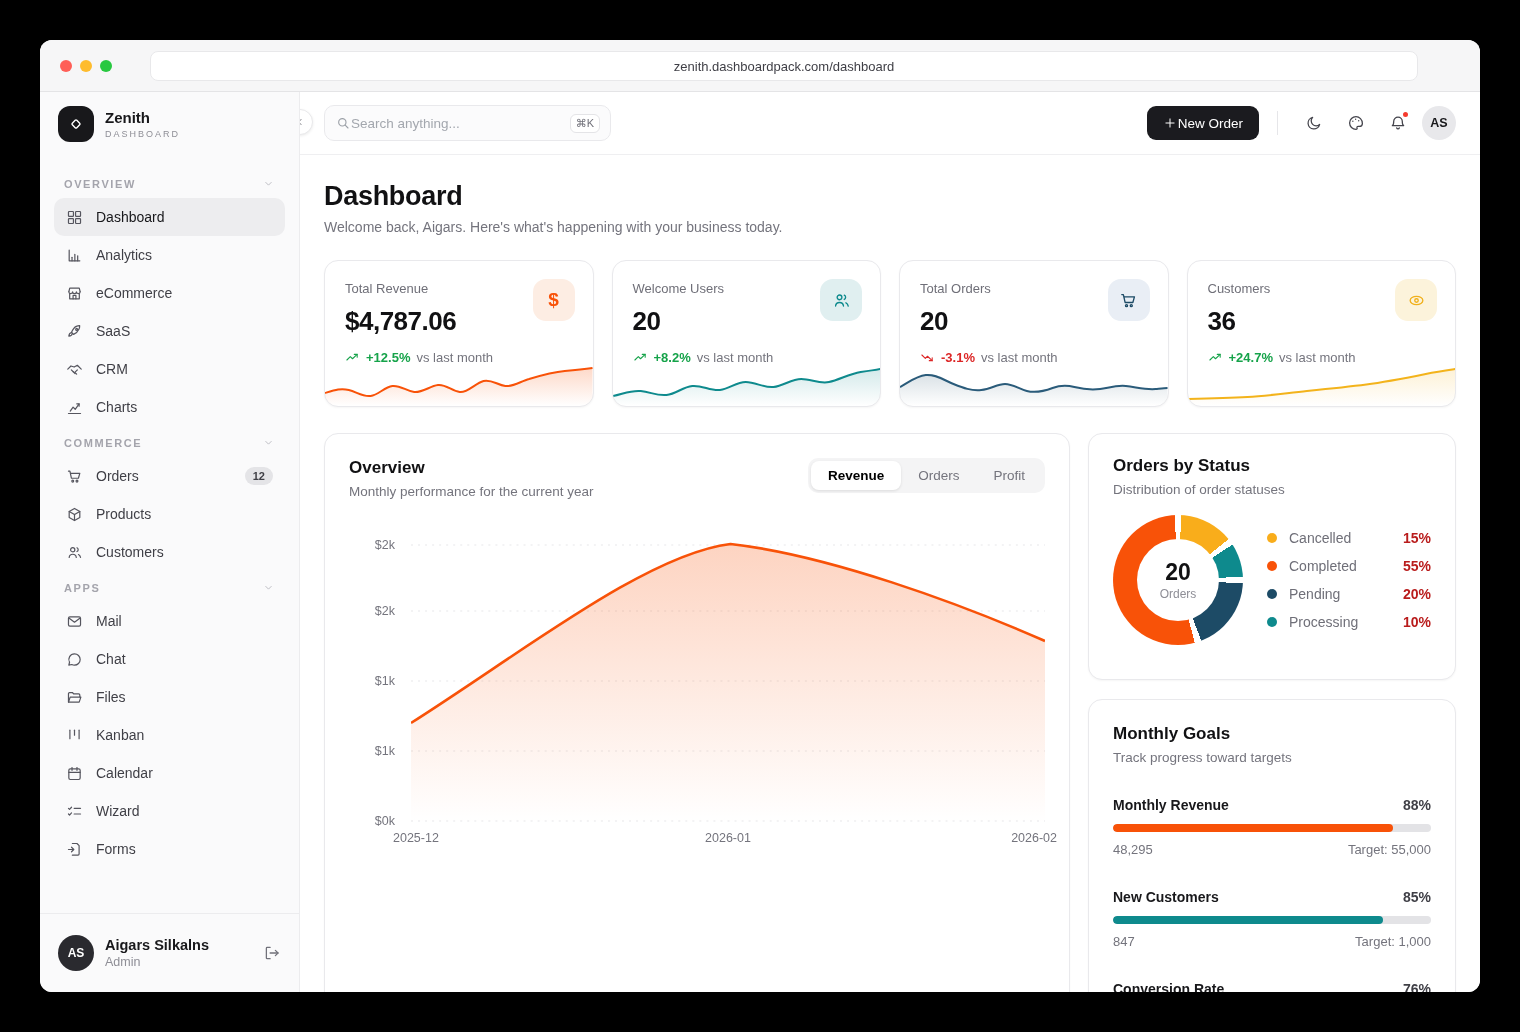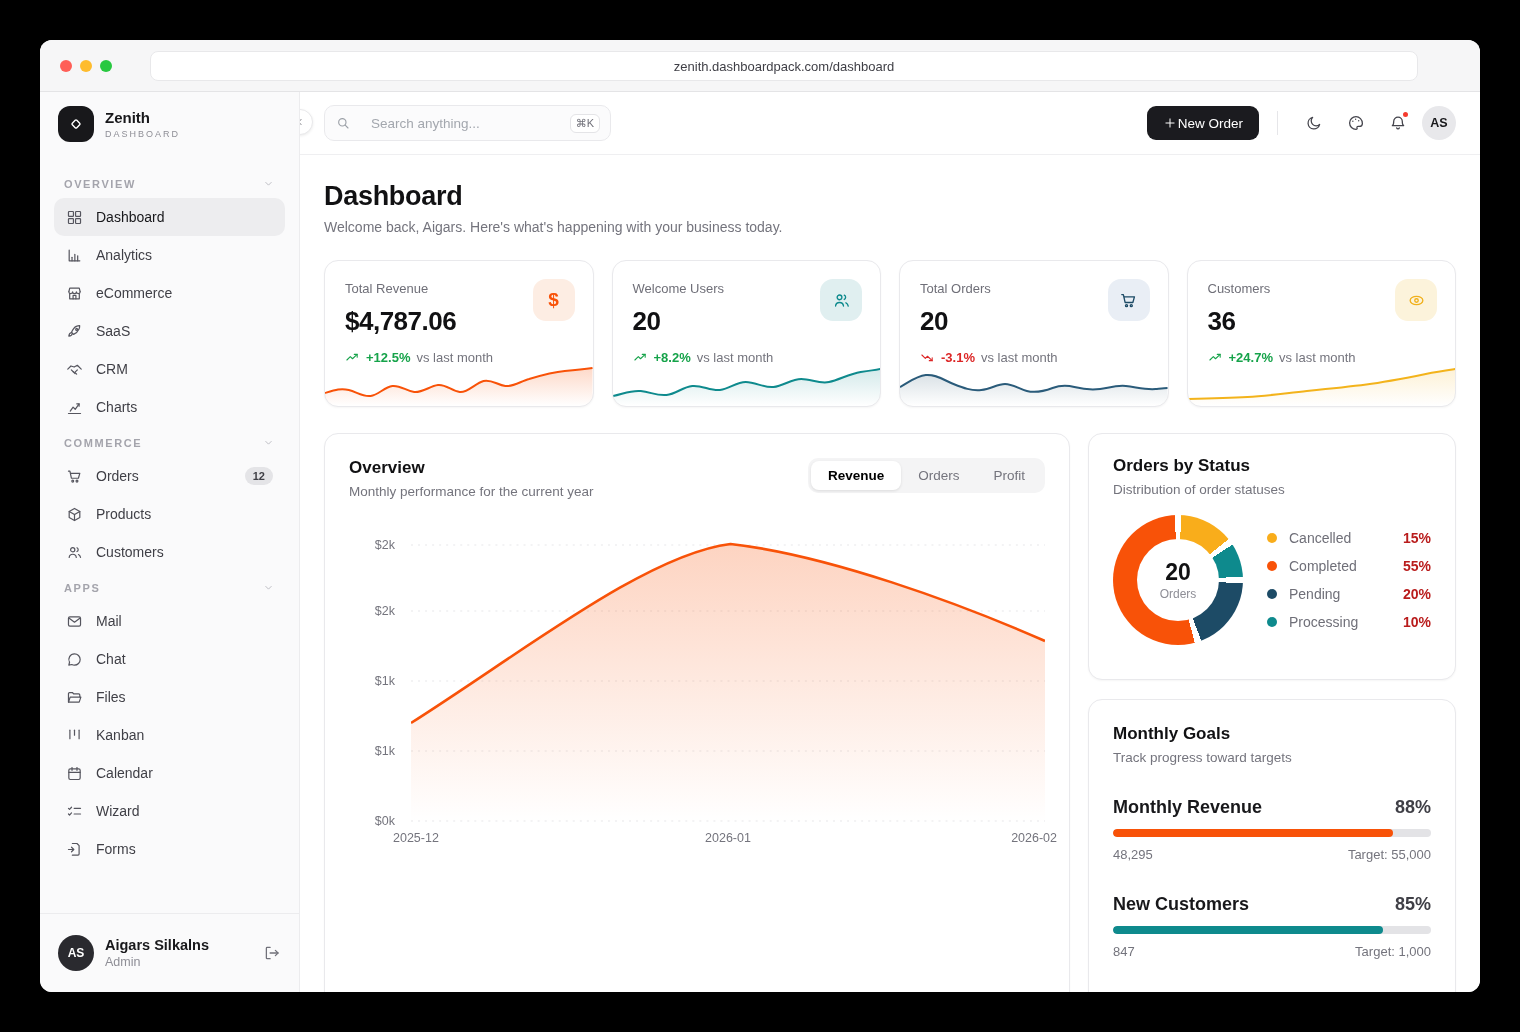--- a/index.html
+++ b/index.html
@@ -30,21 +30,21 @@
   .nav-badge { margin-left:auto; background:#E4E4E7; color:#3F3F46; font-size:11px; font-weight:bold; border-radius:999px; padding:3px 8px; }
   .side-user { border-top:1px solid #ECECEE; padding:0 18px; height:79px; display:flex; align-items:center; gap:11px; flex:0 0 auto; }
   .avatar-dark { width:36px; height:36px; border-radius:50%; background:#2A2A2F; color:#fff; font-size:12px; font-weight:bold; display:flex; align-items:center; justify-content:center; }
   .su-name { font-size:14.5px; font-weight:bold; color:#18181B; }
   .su-role { font-size:12.5px; color:#8E8E96; margin-top:2px; }
   .logout-btn { margin-left:auto; color:#71717A; cursor:pointer; display:flex; }
 
   
   .main { flex:1; position:relative; background:#fff; overflow:hidden; display:flex; flex-direction:column; }
   .main-header { height:63px; flex:0 0 auto; border-bottom:1px solid #EFEFF1; display:flex; align-items:center; padding:0 24px; gap:10px; }
-  .searchbox { width:287px; height:36px; background:#FBFBFC; border:1px solid #E9E9EC; border-radius:10px; display:flex; align-items:center; padding:0 10px; gap:20px; color:#9CA1A8; }
+  .searchbox { width:287px; height:36px; background:#FBFBFC; border:1px solid #E9E9EC; border-radius:10px; display:flex; align-items:center; padding:0 10px; gap:0; color:#9CA1A8; }
   .searchbox input { border:none; outline:none; background:transparent; flex:1; font-size:13.5px; color:#3F3F46; font-family:inherit; }
   .searchbox input::placeholder { color:#A3A7AE; }
   .kbd { border:1px solid #E4E4E7; background:#fff; border-radius:6px; font-size:11px; color:#71717A; padding:2px 5px; }
   .header-right { margin-left:auto; display:flex; align-items:center; gap:6px; }
   .btn-dark { background:#1B1B1F; color:#fff; border:none; height:34px; border-radius:9px; padding:0 16px; font-size:13.5px; font-family:inherit; display:flex; align-items:center; gap:1px; cursor:pointer; }
   .vdiv { width:1px; height:24px; background:#E6E6E9; margin:0 12px; }
   .icon-btn { width:36px; height:36px; border-radius:9px; display:flex; align-items:center; justify-content:center; color:#44444C; cursor:pointer; position:relative; }
   .bell-dot { position:absolute; top:5px; right:6px; width:9px; height:9px; border-radius:50%; background:#F63B2E; border:2px solid #fff; }
   .avatar-light { width:34px; height:34px; border-radius:50%; background:#E8E8EB; color:#18181B; font-size:12.5px; font-weight:bold; display:flex; align-items:center; justify-content:center; cursor:pointer; }
 
@@ -96,21 +96,21 @@
   .donut-lab { font-size:12px; color:#8E8E96; margin-top:1px; }
   .legend { flex:1; }
   .legend-row { display:flex; align-items:center; height:28px; }
   .dot { width:10px; height:10px; border-radius:50%; margin-right:12px; }
   .legend-label { font-size:14px; color:#6F6F78; }
   .legend-pct { margin-left:auto; font-size:14px; font-weight:bold; color:#b91c1c; }
 
   
   .goals-card { height:330px; padding:24px; }
   .goal { margin-top:22px; }
-  .goal-top { display:flex; font-size:18px; color:#18181B; font-weight:bold;margin-top:32px; }
+  .goal-top { display:flex; font-size:14px; color:#18181B; font-weight:bold;margin-top:32px; }
   .goal-pct { margin-left:auto; font-weight:bold; color:#3F3F46; }
   .track { height:8px; background:#E3E3E6; border-radius:999px; margin-top:11px; overflow:hidden; }
   .fill { height:100%; border-radius:999px; }
   .goal-bottom { display:flex; font-size:13px; color:#74747D; margin-top:10px; }
   .goal-target { margin-left:auto; }
 
   .ic { display:block; }
   svg.line { fill:none; stroke:currentColor; stroke-width:1.7; stroke-linecap:round; stroke-linejoin:round; }
 </style>
 </head>

